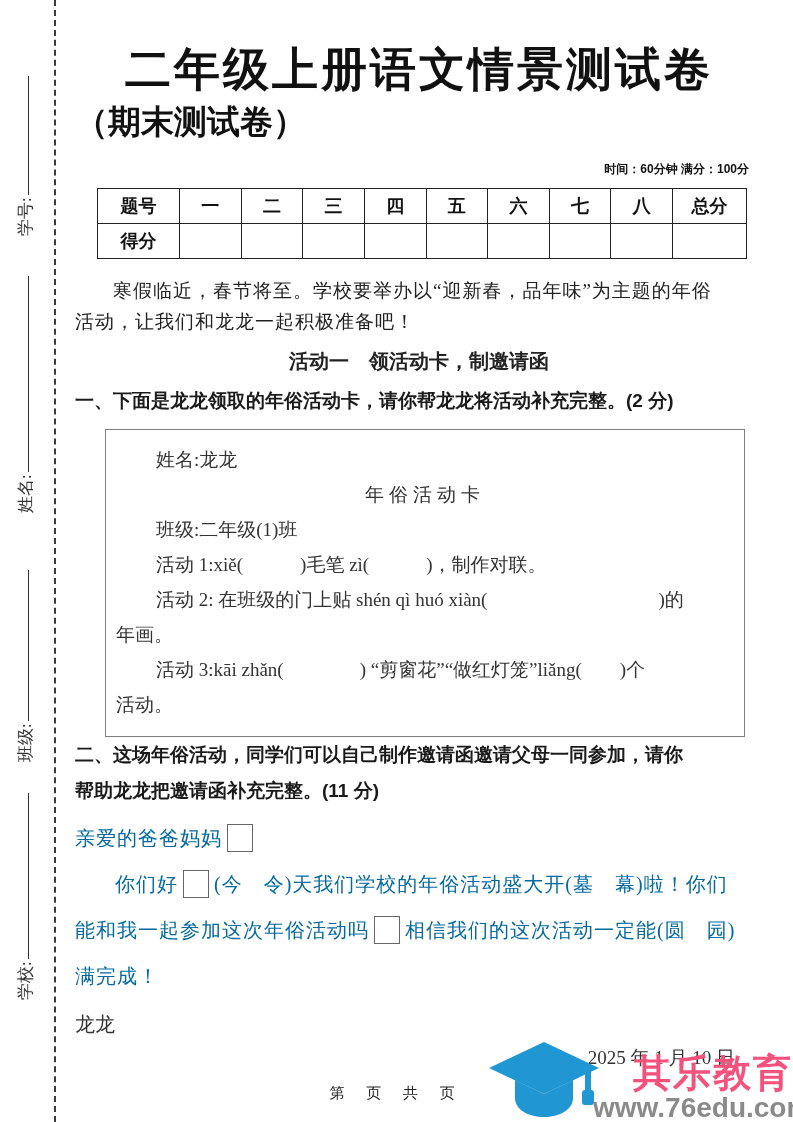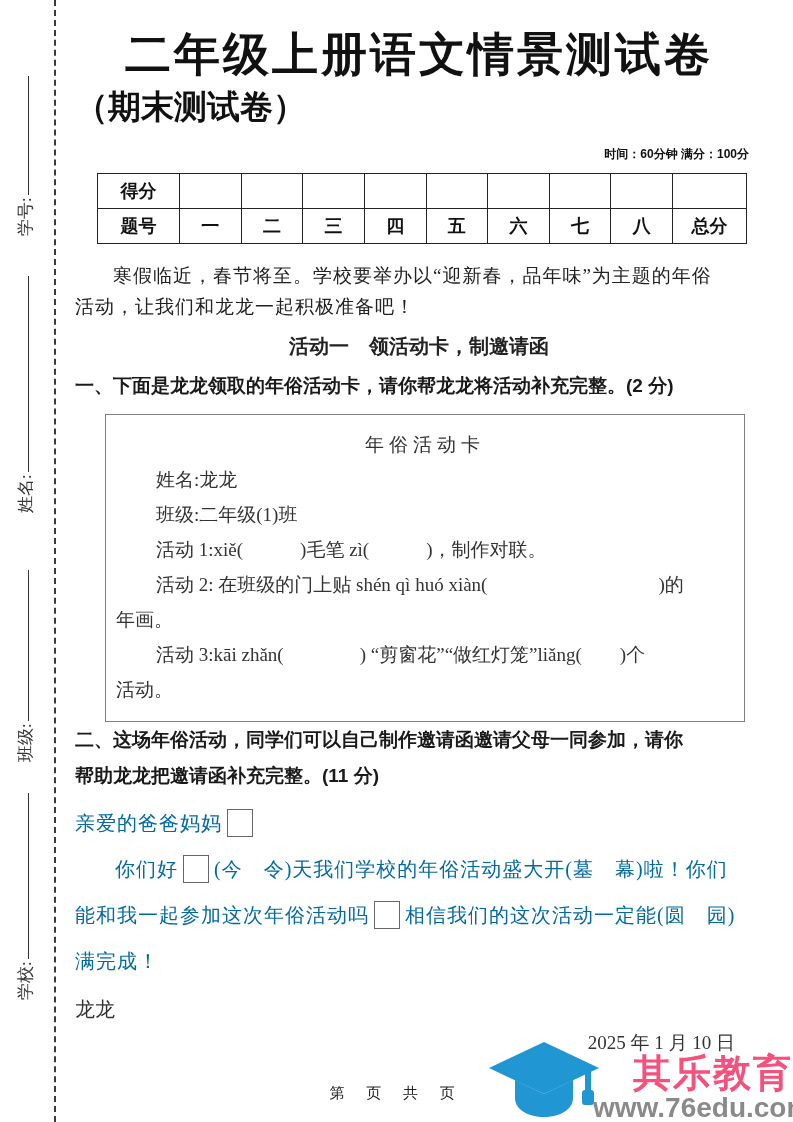--- a/index.html
+++ b/index.html
@@ -22,21 +22,21 @@
     position:absolute; left:10px;
     transform:rotate(-90deg);
     transform-origin:0 0;
     display:flex; align-items:center;
     height:30px;
     font-size:17px; color:#333;
     white-space:nowrap;
   }
   .side-line { flex:1; border-bottom:1.5px solid #333; height:1px; margin-left:2px; position:relative; top:3px; }
   
-  .content { position:absolute; left:75px; top:1px; width:688px; }
+  .content { position:absolute; left:75px; top:16px; width:688px; }
   .title {
     margin-top:24px; text-align:center;
     font-family:"Liberation Sans", sans-serif;
     font-size:46px; font-weight:900; letter-spacing:3px; color:#111;
     line-height:58px;
   }
   .subtitle {
     text-align:left;
     font-family:"Liberation Sans", sans-serif;
     font-size:33px; font-weight:700; color:#111; line-height:44px; margin-top:2px;
@@ -134,58 +134,58 @@
 
   <div class="content">
 
     <div class="title">二年级上册语文情景测试卷</div>
     <div class="subtitle">（期末测试卷）</div>
     <div class="meta">时间：60分钟 满分：100分</div>
 
     <table class="score-table">
       <tbody>
           <tr>
-        <td class="first">得分</td>
-        <td></td>
-        <td></td>
-        <td></td>
-        <td></td>
-        <td></td>
-        <td></td>
-        <td></td>
-        <td></td>
-        <td class="last"></td>
-      </tr>
-      <tr>
         <td class="first">题号</td>
         <td>一</td>
         <td>二</td>
         <td>三</td>
         <td>四</td>
         <td>五</td>
         <td>六</td>
         <td>七</td>
         <td>八</td>
         <td class="last">总分</td>
       </tr>
+      <tr>
+        <td class="first">得分</td>
+        <td></td>
+        <td></td>
+        <td></td>
+        <td></td>
+        <td></td>
+        <td></td>
+        <td></td>
+        <td></td>
+        <td class="last"></td>
+      </tr>
     </tbody>
       </table>
 
     <div class="intro">
       <div class="indent">寒假临近，春节将至。学校要举办以“迎新春，品年味”为主题的年俗</div>
       <div>活动，让我们和龙龙一起积极准备吧！</div>
     </div>
 
     <div class="section-heading">活动一　领活动卡，制邀请函</div>
 
     <div class="question q1">一、下面是龙龙领取的年俗活动卡，请你帮龙龙将活动补充完整。(2 分)</div>
 
     <div class="activity-card">
+      <div class="card-line indent">姓名:龙龙</div>
       <div class="card-line card-title">年俗活动卡</div>
-      <div class="card-line indent">姓名:龙龙</div>
       <div class="card-line indent">班级:二年级(1)班</div>
       <div class="card-line indent">活动 1:xiě(　　　)毛笔 zì(　　　)，制作对联。</div>
       <div class="card-line indent">活动 2: 在班级的门上贴 shén qì huó xiàn(　　　　　　　　　)的</div>
       <div class="card-line">年画。</div>
       <div class="card-line indent">活动 3:kāi zhǎn(　　　　) “剪窗花”“做红灯笼”liǎng(　　)个</div>
       <div class="card-line">活动。</div>
     </div>
 
     <div class="question q2">
       <div>二、这场年俗活动，同学们可以自己制作邀请函邀请父母一同参加，请你</div>

